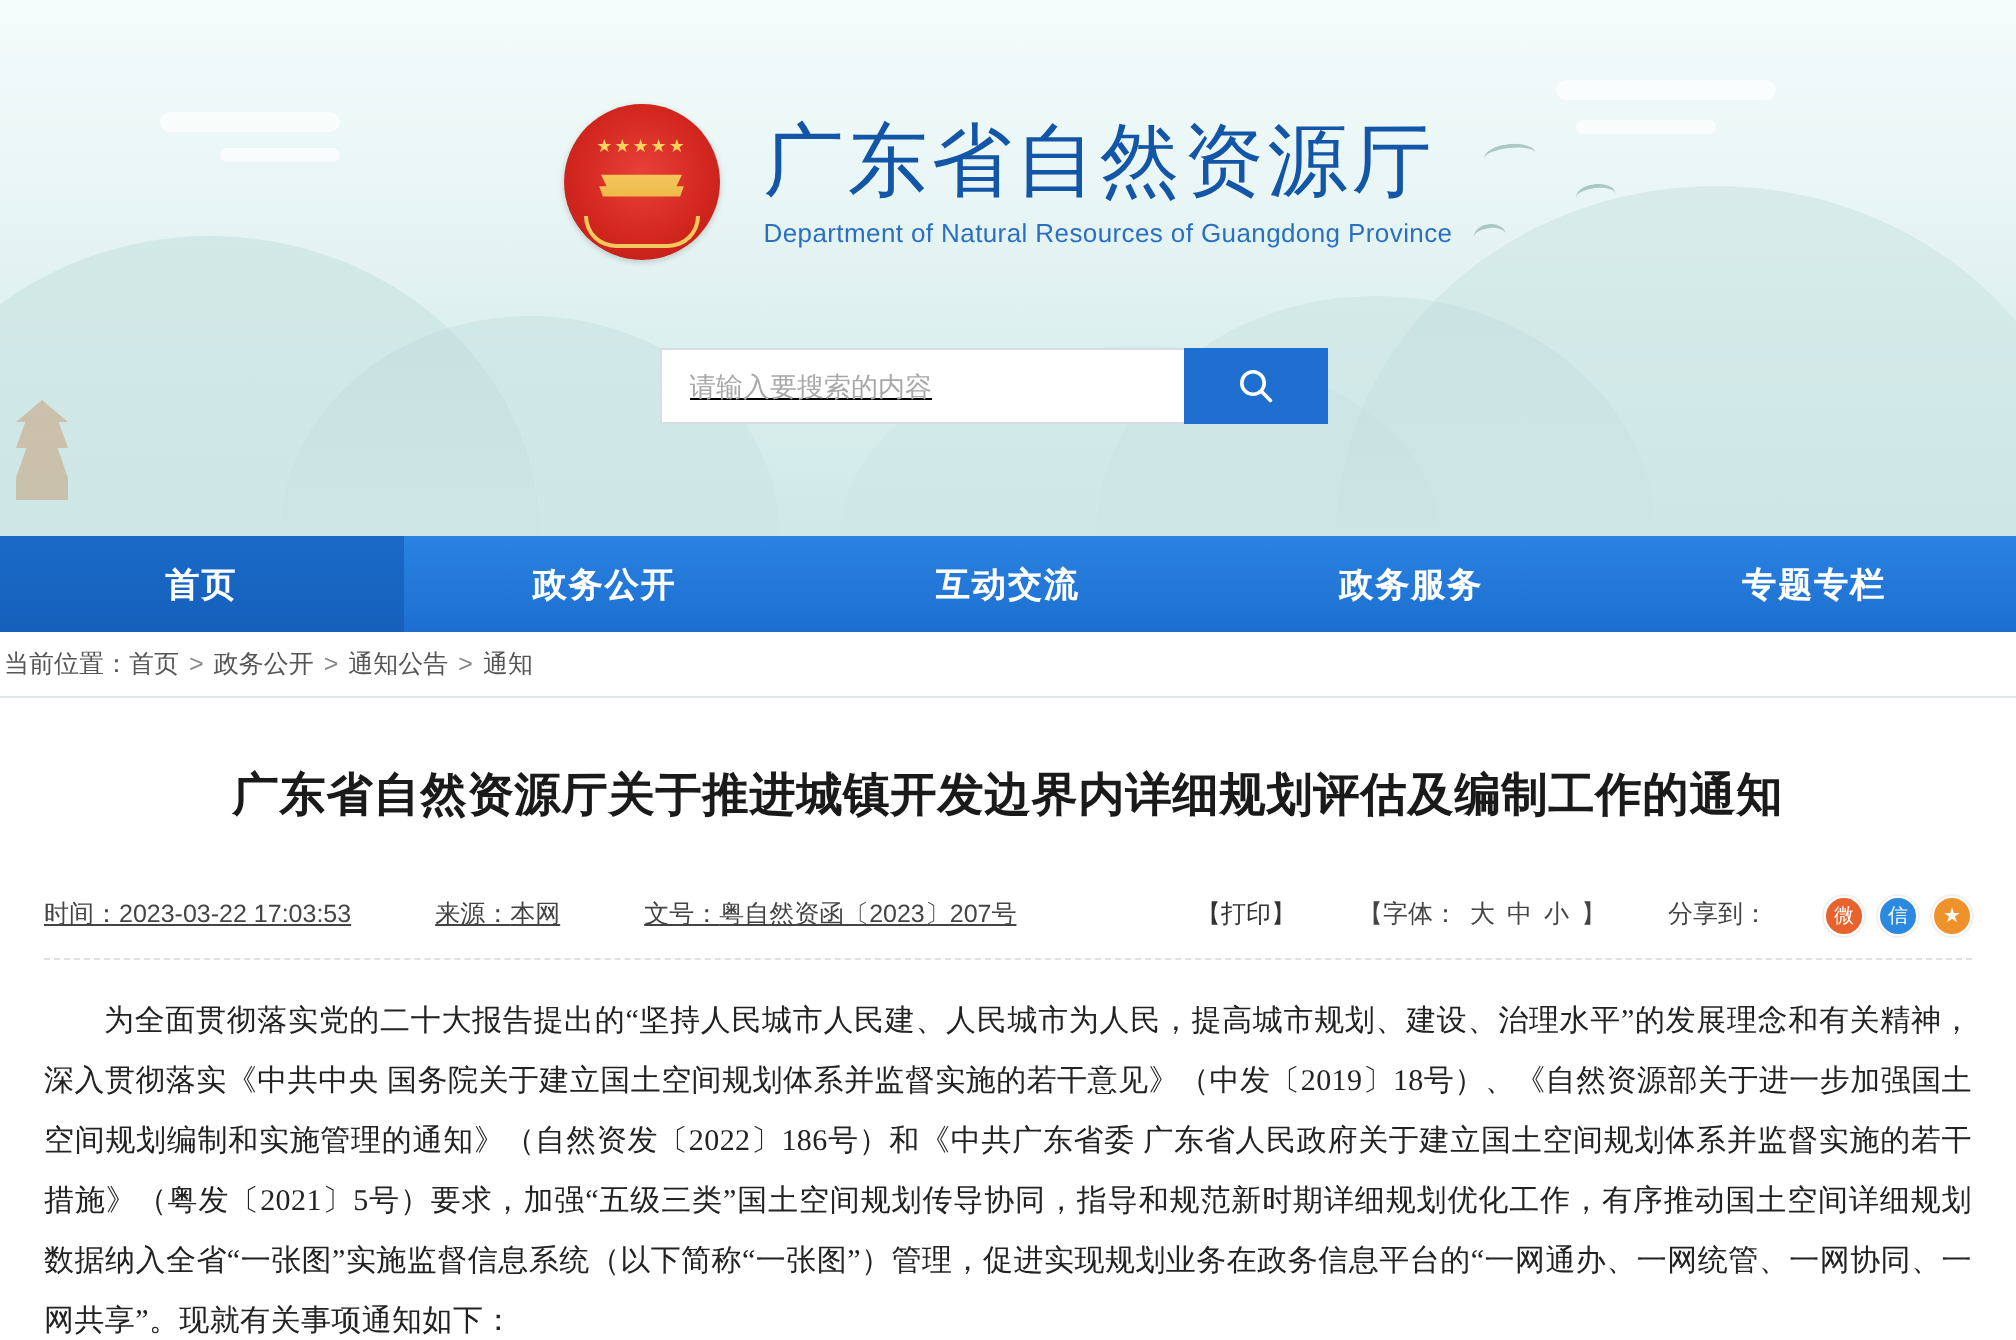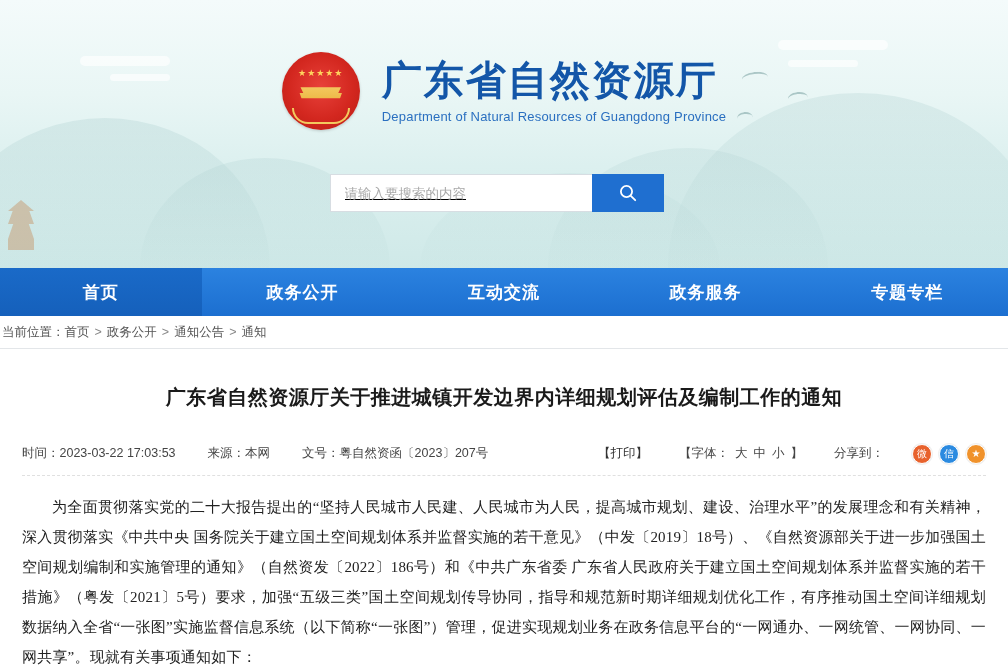--- a/index.html
+++ b/index.html
@@ -89,21 +89,21 @@
   .emblem .ears {
     position:absolute; left:50%; bottom:6px; transform:translateX(-50%);
     width: 58px; height: 16px;
     border: 2px solid #f3c95e;
     border-top: none;
     border-radius: 0 0 40px 40px;
   }
   .title-cn {
     font-family: "Liberation Serif", serif;
     font-size: 40px;
-    font-weight: bold;
+    font-weight: normal;
     color: #1356a8;
     letter-spacing: 2px;
     line-height: 1.1;
   }
   .title-en {
     font-size: 13px;
     color: #2a6fc0;
     letter-spacing: .2px;
     margin-top: 6px;
     text-align: left;
@@ -176,39 +176,39 @@
 
   
   .card {
     width: 1008px;
     min-height: 310px;
     border-top: 1px solid #e3e6e9;
     background: #fff;
     padding: 0 22px;
   }
   .doc-title {
-    font-family: Liberation Sans, sans-serif;
-    font-size: 20px;
+    font-family: Liberation Mono, monospace;
+    font-size: 23px;
     font-weight: bold;
     color: #1a1a1a;
     text-align: center;
     padding: 34px 40px 0 40px;
     line-height: 1.45;
     letter-spacing: .5px;
   }
   .meta {
     margin-top: 30px;
     height: 34px;
     display: flex; align-items: center;
     font-size: 12.5px;
     color: #444;
     border-bottom: 1px dashed #e0e0e0;
     padding-bottom: 10px;
   }
-  .meta .m-left { display:flex; align-items:flex-start; gap: 32px; }
+  .meta .m-left { display:flex; align-items:flex-start; gap: 42px; text-decoration: underline; }
   .meta .m-right { margin-left: auto; display:flex; align-items:center; gap: 28px; }
   .meta .bracket { color:#333; }
   .fontsize-opts span { margin: 0 3px; cursor:pointer; }
   .share-icons { display:flex; align-items:center; gap: 7px; }
   .sicon {
     width: 20px; height: 20px; border-radius: 50%;
     display:flex; align-items:center; justify-content:center;
     color:#fff; font-size: 10px; cursor:pointer;
     border: 1.5px solid #fff;
     box-shadow: 0 0 0 1px rgba(0,0,0,.06);

